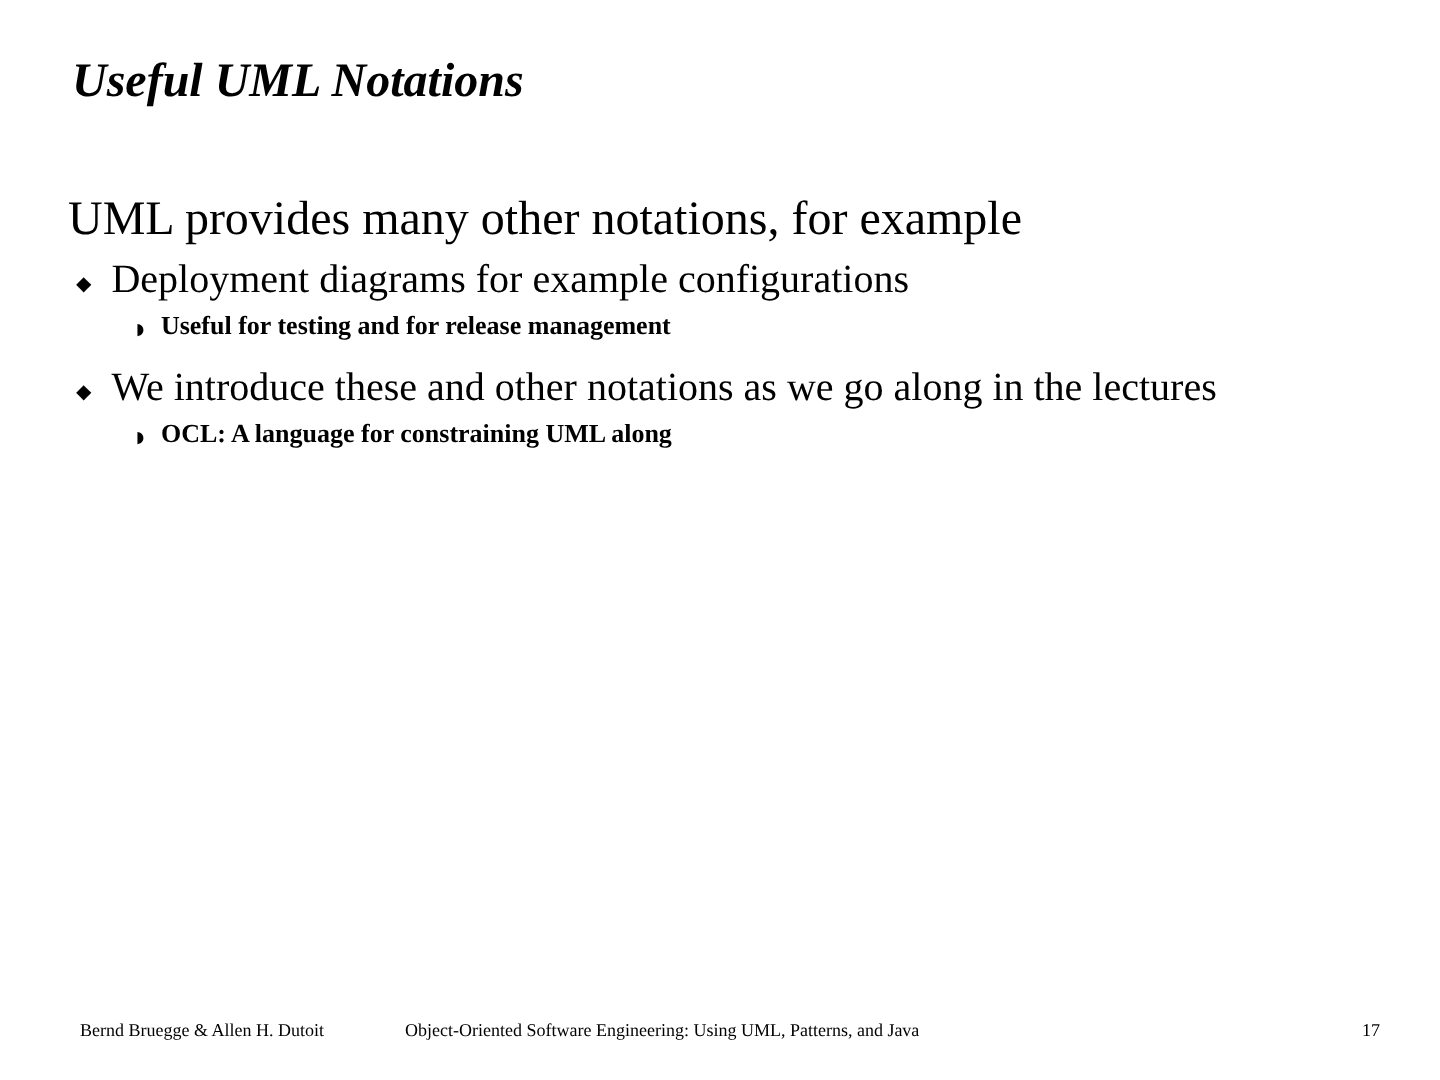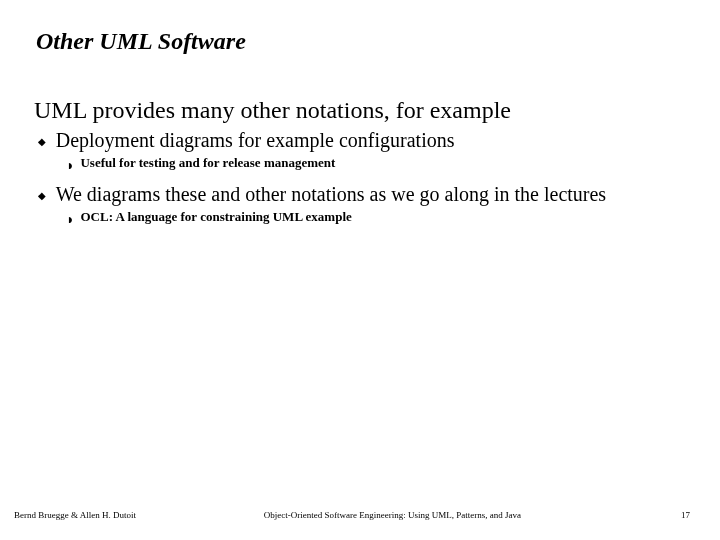--- a/index.html
+++ b/index.html
@@ -58,62 +58,62 @@
       flex-shrink: 0;
     }
     .sub-bullet-text {
       font-size: 13px;
       font-weight: bold;
       line-height: 1.3;
     }
     .footer {
       position: absolute;
       bottom: 20px;
-      left: 14px;
+      left: 40px;
       right: 30px;
       display: flex;
       justify-content: space-between;
       align-items: baseline;
       font-size: 9px;
     }
     .footer-left {
       flex: 1;
       text-align: left;
     }
     .footer-center {
       flex: 2;
-      text-align: right;
+      text-align: left;
     }
     .footer-right {
       flex: 1;
       text-align: right;
     }
   </style>
 </head>
 <body>
 
-<div class="title">Other UML Software</div>
+<div class="title">Useful UML Notations</div>
 
 <div class="intro">UML provides many other notations, for example</div>
 
 <div class="bullet-row">
   <span class="bullet-diamond">◆</span>
   <span class="bullet-text">Deployment diagrams for example configurations</span>
 </div>
 <div class="sub-bullet-row">
   <span class="sub-bullet-icon">◗</span>
   <span class="sub-bullet-text">Useful for testing and for release management</span>
 </div>
 
 <div class="bullet-row">
   <span class="bullet-diamond">◆</span>
-  <span class="bullet-text">We diagrams these and other notations as we go along in the lectures</span>
+  <span class="bullet-text">We introduce these and other notations as we go along in the lectures</span>
 </div>
 <div class="sub-bullet-row">
   <span class="sub-bullet-icon">◗</span>
-  <span class="sub-bullet-text">OCL: A language for constraining UML example</span>
+  <span class="sub-bullet-text">OCL: A language for constraining UML along</span>
 </div>
 
 <div class="footer">
   <span class="footer-left">Bernd Bruegge &amp; Allen H. Dutoit</span>
   <span class="footer-center">Object-Oriented Software Engineering: Using UML, Patterns, and Java</span>
   <span class="footer-right">17</span>
 </div>
 
 </body></html>

